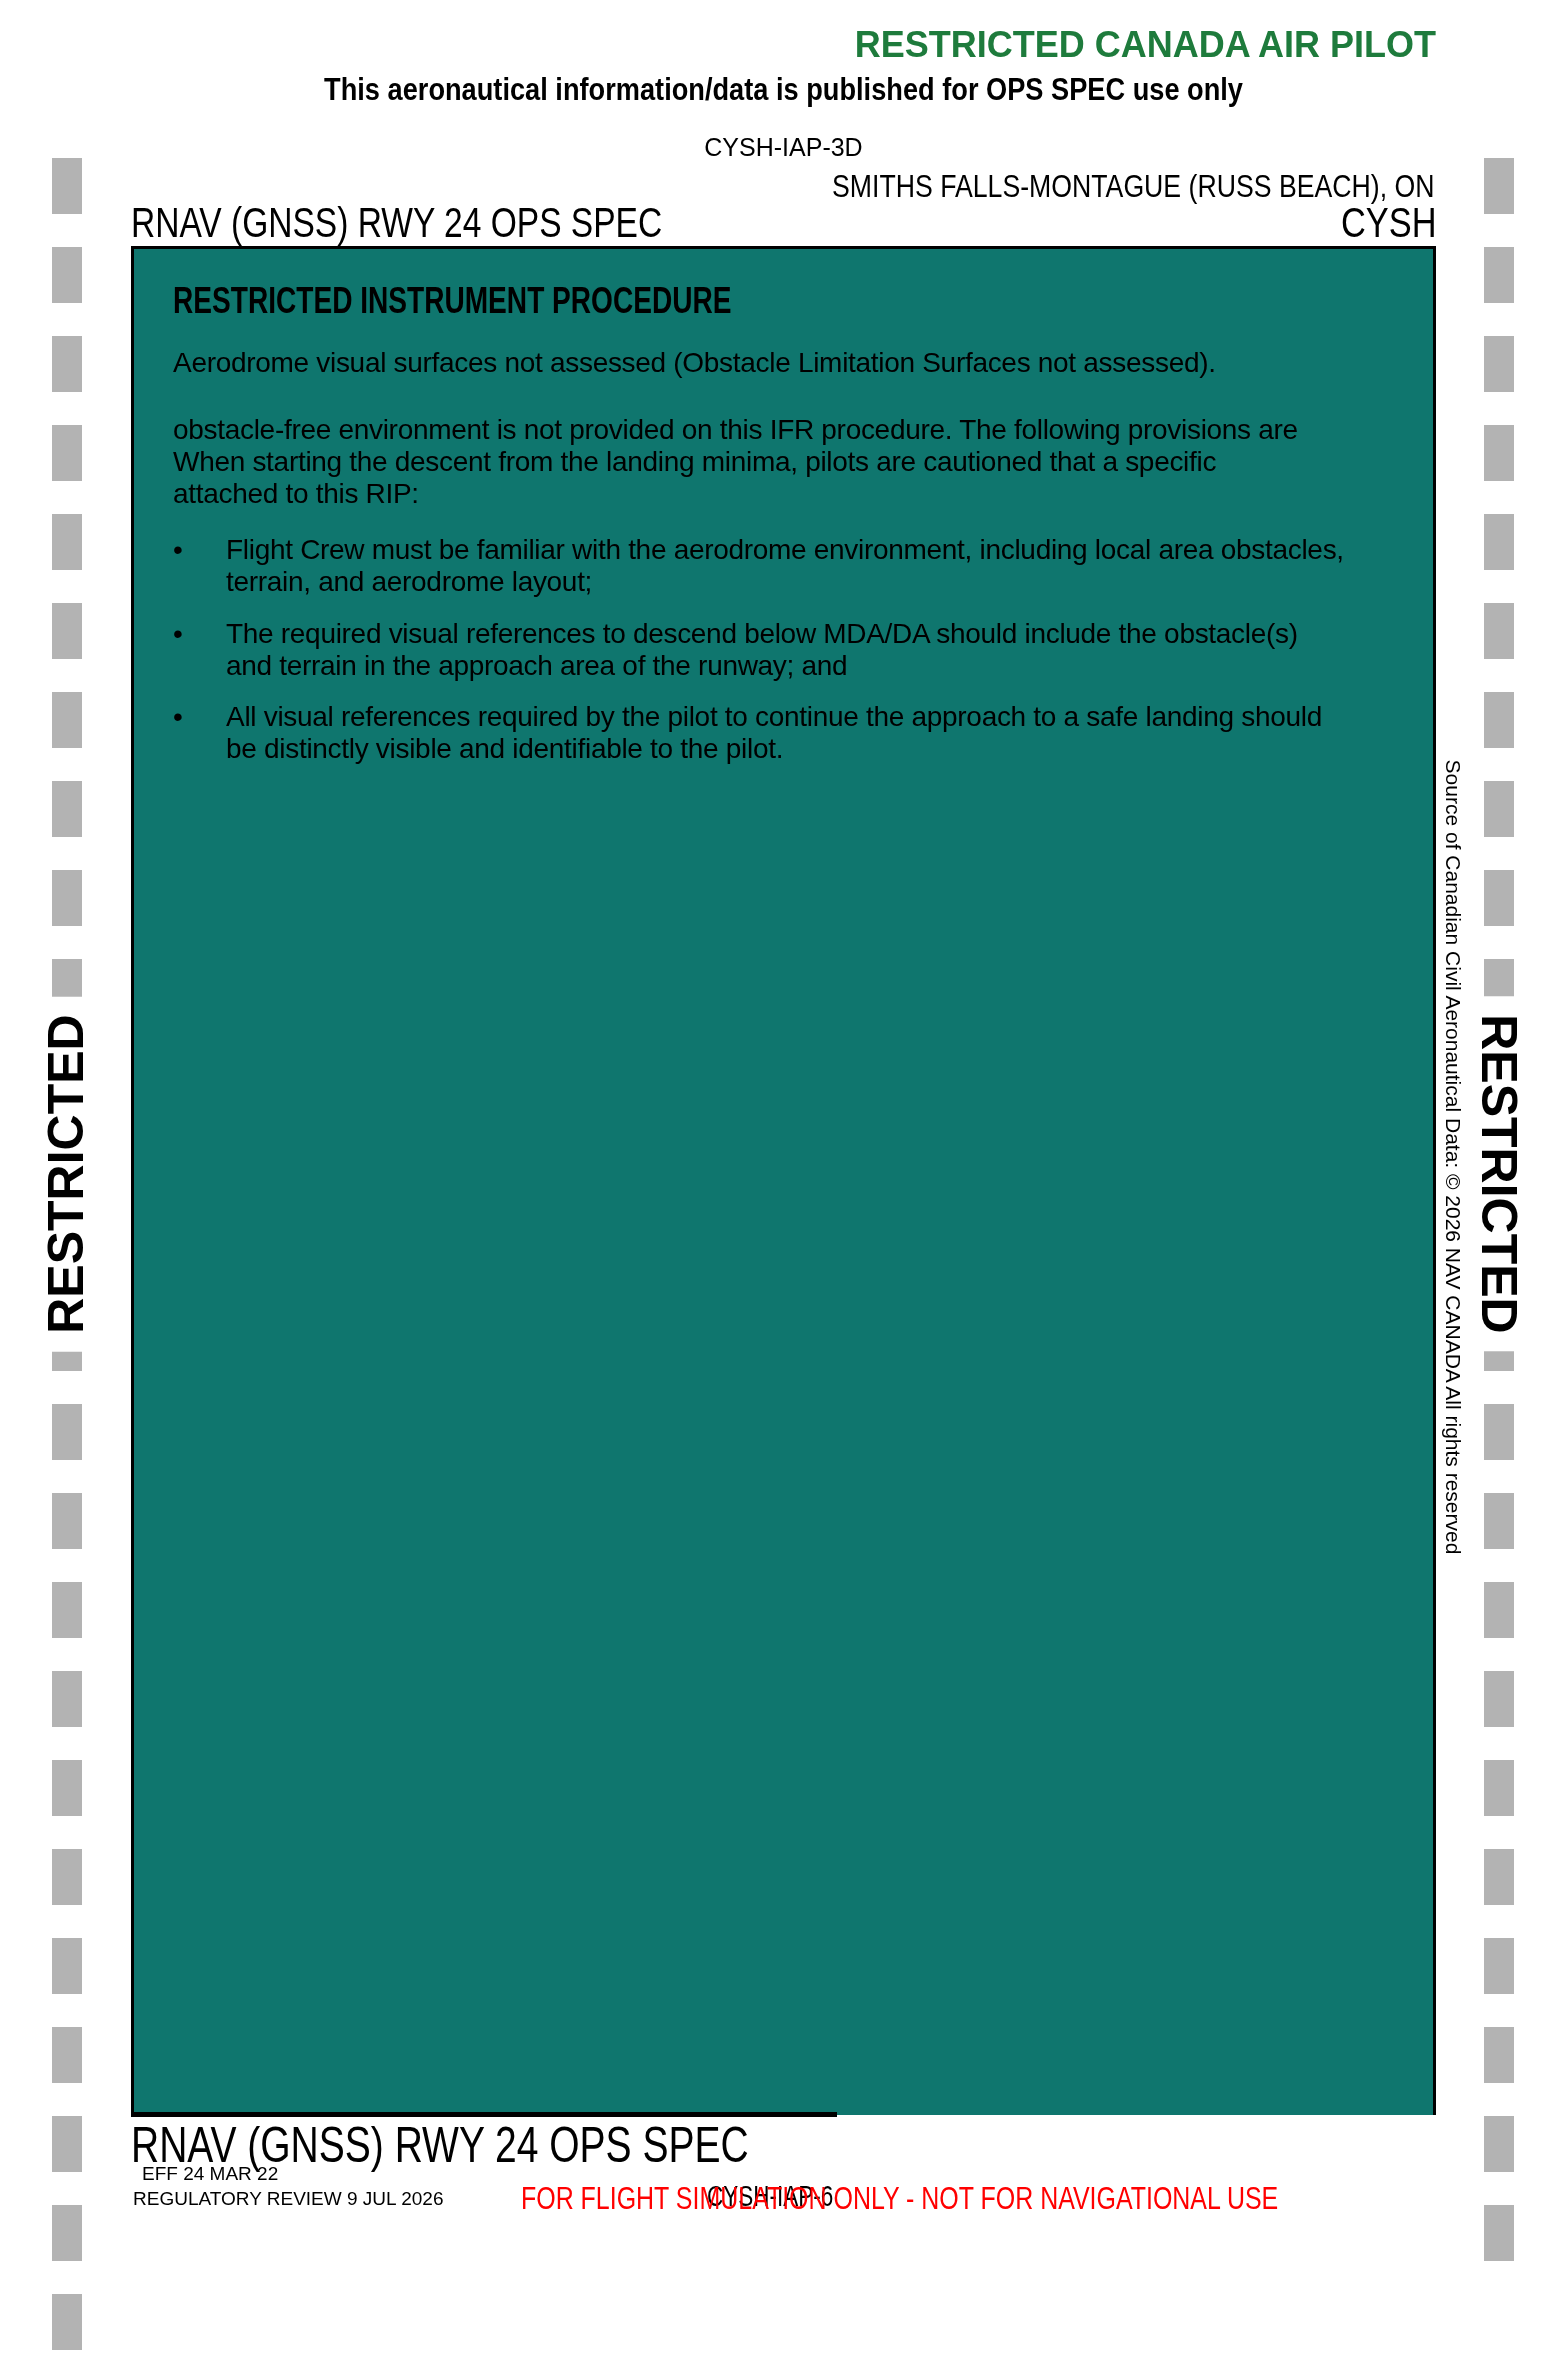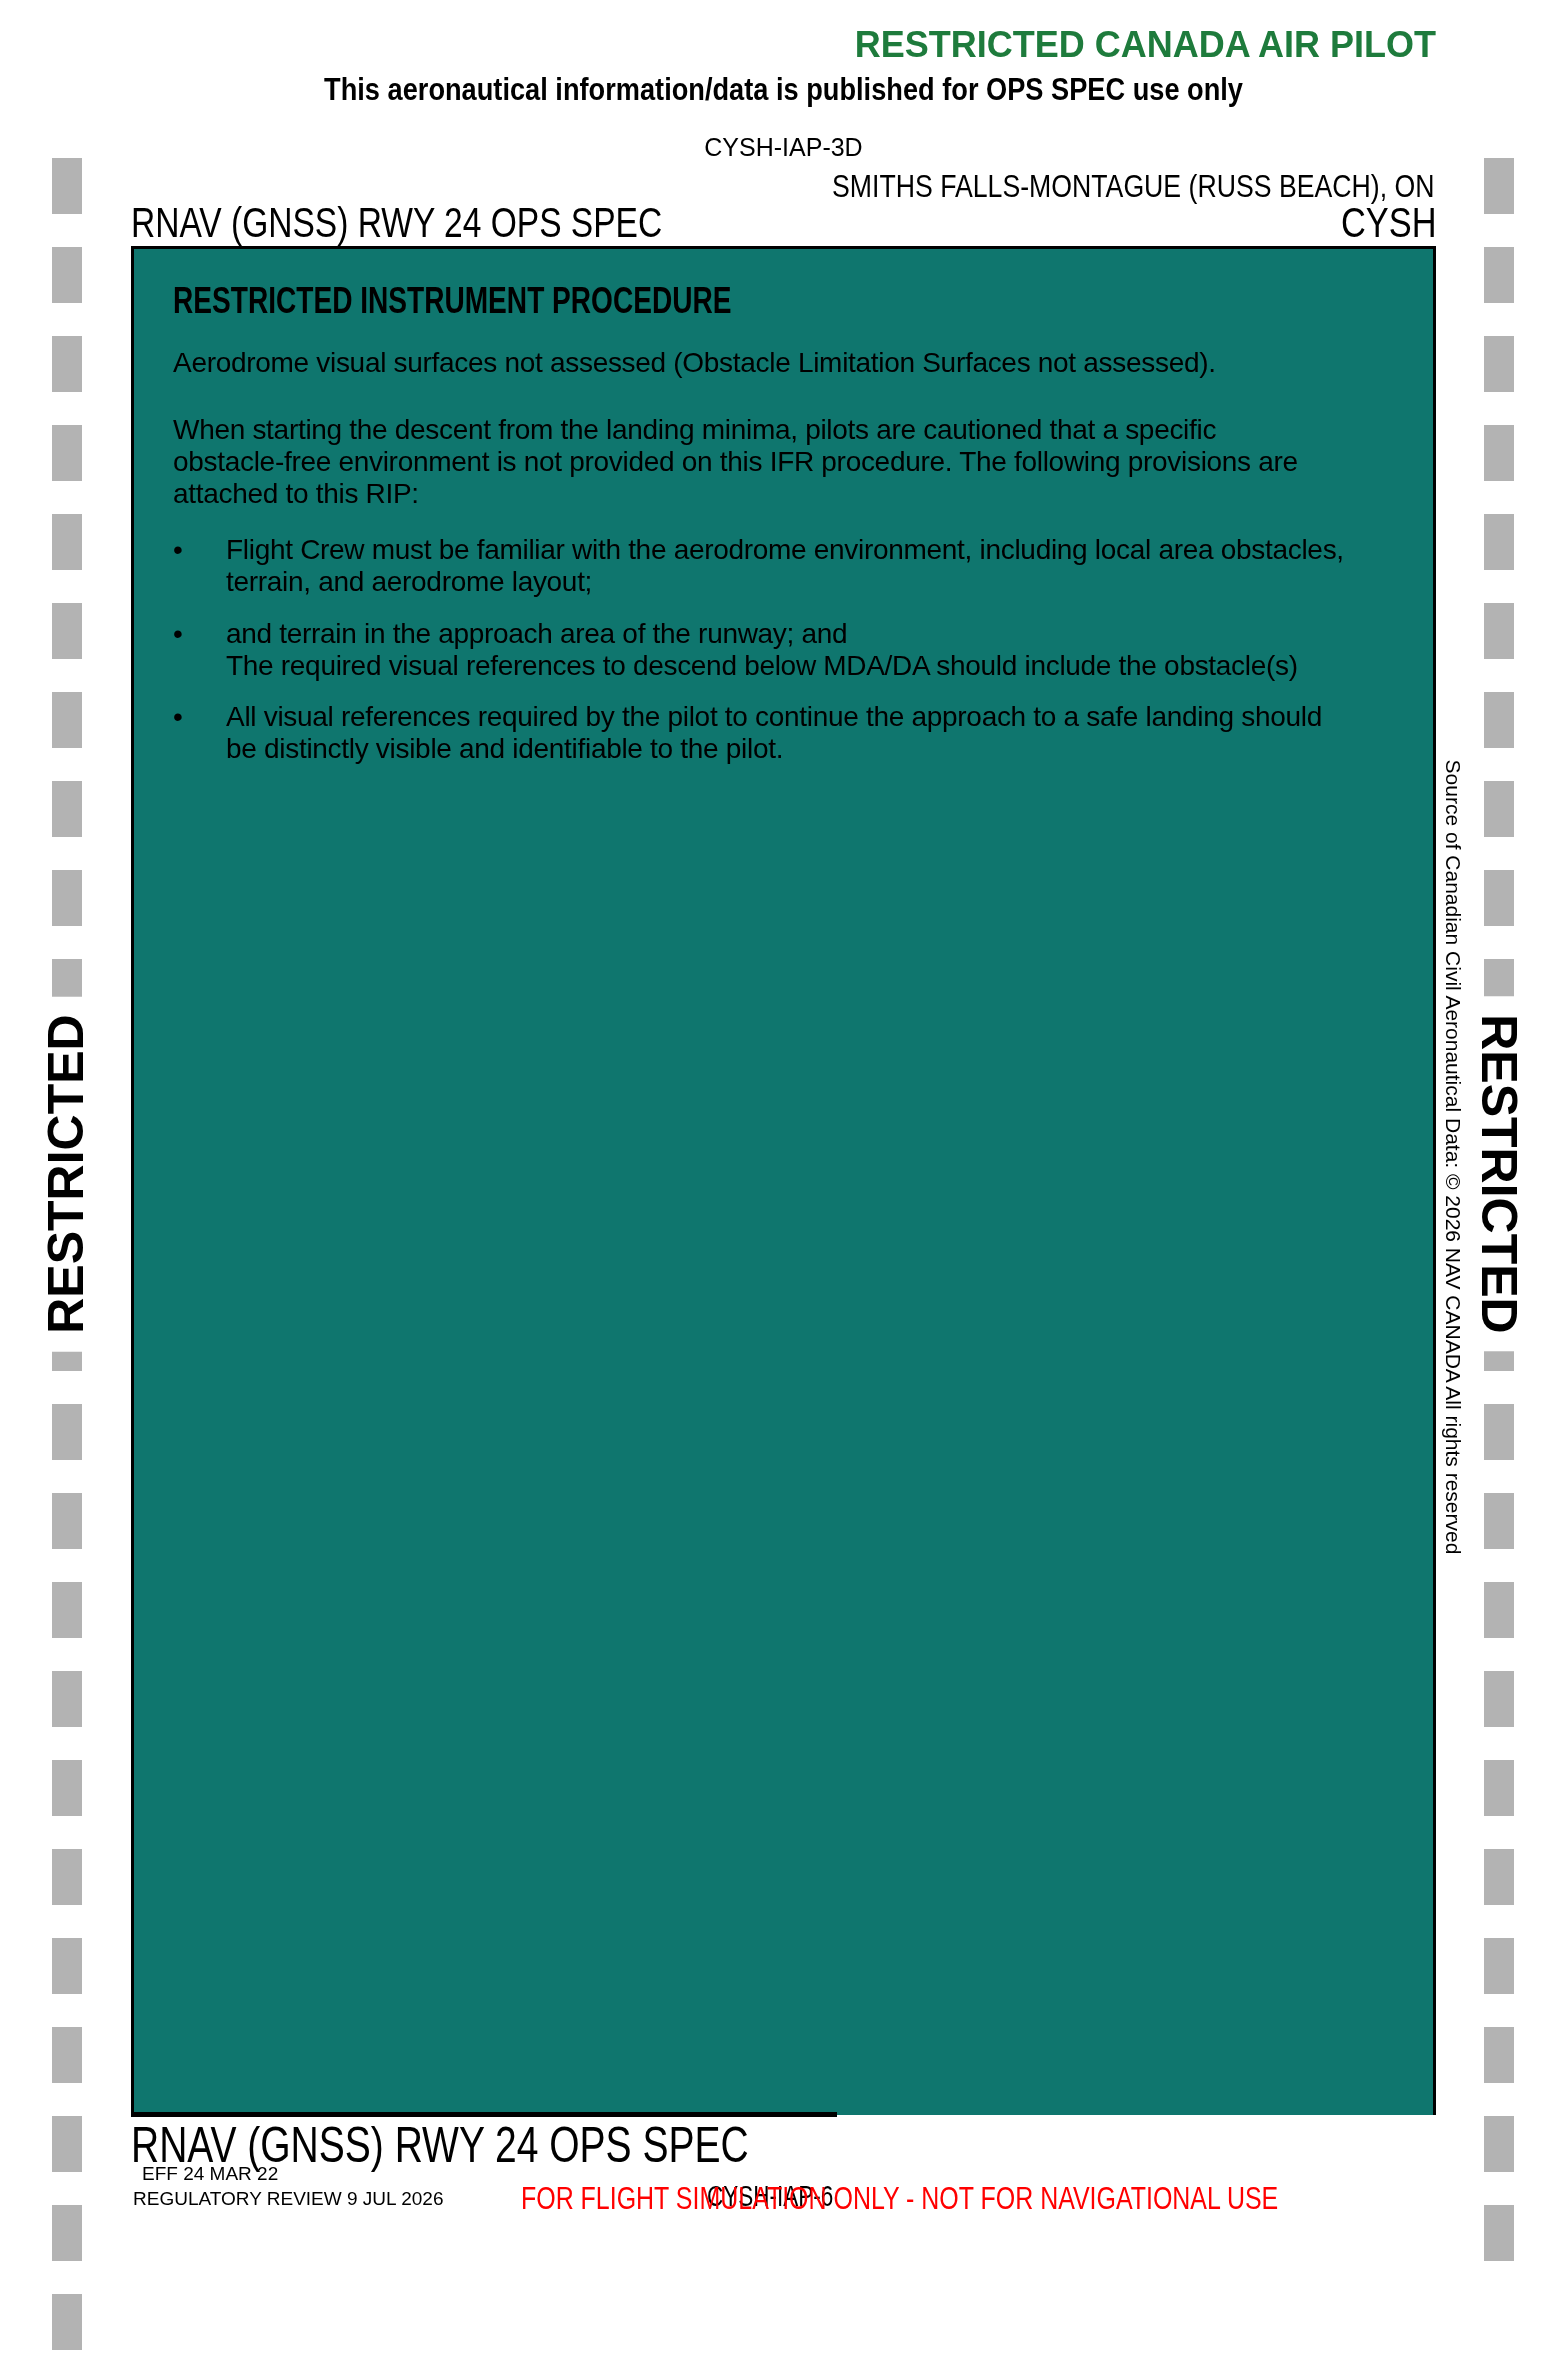--- a/index.html
+++ b/index.html
@@ -84,38 +84,38 @@
   <div class="airport-code">CYSH</div>
 
   <div class="notice-box">
     <div class="notice-heading">RESTRICTED INSTRUMENT PROCEDURE</div>
 
     <div class="body-text para1">
       <div class="pline">Aerodrome visual surfaces not assessed (Obstacle Limitation Surfaces not assessed).</div>
     </div>
 
     <div class="body-text para2">
+      <div class="pline">obstacle-free environment is not provided on this IFR procedure. The following provisions are</div>
       <div class="pline">When starting the descent from the landing minima, pilots are cautioned that a specific</div>
-      <div class="pline">obstacle-free environment is not provided on this IFR procedure. The following provisions are</div>
       <div class="pline">attached to this RIP:</div>
     </div>
 
     <div class="body-text bullet-item">
       <div class="bullet-marker">•</div>
       <div class="bullet-lines">
         <div class="pline">Flight Crew must be familiar with the aerodrome environment, including local area obstacles,</div>
         <div class="pline">terrain, and aerodrome layout;</div>
       </div>
     </div>
 
     <div class="body-text bullet-item">
       <div class="bullet-marker">•</div>
       <div class="bullet-lines">
+        <div class="pline">The required visual references to descend below MDA/DA should include the obstacle(s)</div>
         <div class="pline">and terrain in the approach area of the runway; and</div>
-        <div class="pline">The required visual references to descend below MDA/DA should include the obstacle(s)</div>
       </div>
     </div>
 
     <div class="body-text bullet-item">
       <div class="bullet-marker">•</div>
       <div class="bullet-lines">
         <div class="pline">All visual references required by the pilot to continue the approach to a safe landing should</div>
         <div class="pline">be distinctly visible and identifiable to the pilot.</div>
       </div>
     </div>

